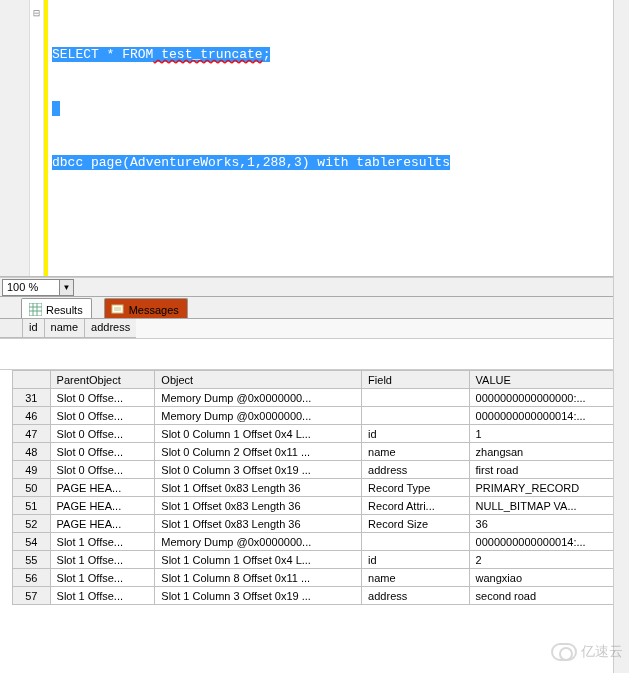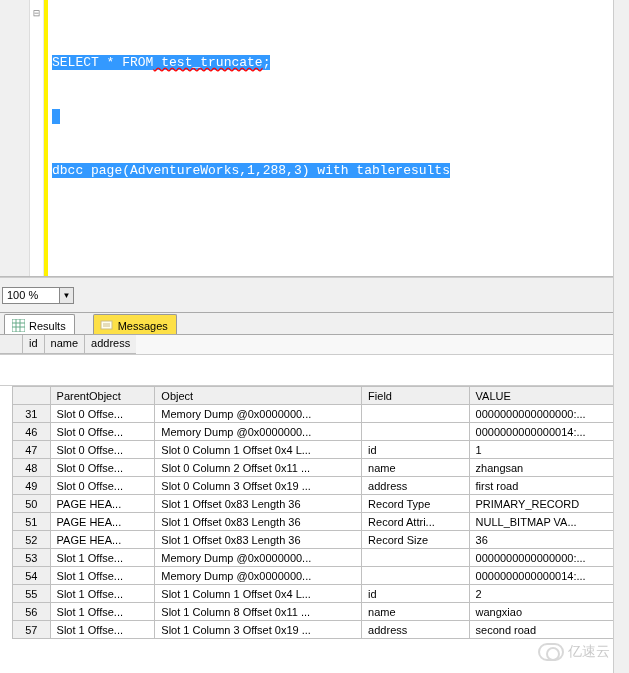--- a/index.html
+++ b/index.html
@@ -1,44 +1,44 @@
 <!DOCTYPE html>
 <html><head>
 <meta charset="utf-8">
 <style>
   * { box-sizing: border-box; margin: 0; padding: 0; }
   body { font-family: "Segoe UI", Tahoma, sans-serif; font-size: 11px; background: #fff; width: 629px; height: 673px; overflow: hidden; position: relative; }
   .editor-wrap { display: flex; height: 277px; border-bottom: 1px solid #bbb; }
   .margin-col { width: 30px; background: #f0f0f0; border-right: 1px solid #ddd; }
   .fold-col { width: 14px; background: #fff; border-right: 1px solid #e8e8e8; }
   .bar-col { width: 4px; background: #fff200; }
-  .code-area { flex: 1; background: #fff; font-family: Consolas, "Courier New", monospace; font-size: 13px; line-height: 18px; padding-top: 18px; white-space: pre; color: #000; }
+  .code-area { flex: 1; background: #fff; font-family: Consolas, "Courier New", monospace; font-size: 13px; line-height: 18px; padding-top: 10px; white-space: pre; color: #000; }
   .code-line { height: 18px; padding-left: 4px; }
   .sel { background: #3399ff; color: #fff; display: inline; }
   .underline { text-decoration: wavy underline red; }
   .fold-glyph { font-size: 9px; color: #888; text-align: center; display: block; margin-top: 8px; }
-  .zoom-bar { height: 36px; background: #f0f0f0; border-top: 1px solid #ccc; border-bottom: 1px solid #aaa; display: flex; align-items: center; font-size: 11px; padding-left: 2px; }
+  .zoom-bar { height: 20px; background: #f0f0f0; border-top: 1px solid #ccc; border-bottom: 1px solid #aaa; display: flex; align-items: center; font-size: 11px; padding-left: 2px; }
   .zoom-box { width: 58px; height: 17px; border: 1px solid #888; background: #fff; padding-left: 4px; line-height: 15px; }
   .zoom-arrow { width: 14px; height: 17px; border: 1px solid #888; border-left: none; background: #e8e8e8; display: flex; align-items: center; justify-content: center; font-size: 8px; }
-  .tabs-row { height: 22px; background: #f0f0f0; display: flex; align-items: flex-end; border-bottom: 1px solid #aaa; padding-left: 4px; gap: 18px; }
+  .tabs-row { height: 22px; background: #f0f0f0; display: flex; align-items: flex-end; border-bottom: 1px solid #aaa; padding-left: 21px; gap: 12px; }
   .tab { height: 20px; border: 1px solid #999; border-bottom: none; padding: 2px 8px 0 6px; background: #fff; display: flex; align-items: center; gap: 4px; font-size: 11px; border-radius: 2px 2px 0 0; }
-  .tab.inactive { background: #fde047; }
+  .tab.inactive { background: #c2410c; }
   .tab-icon { width: 14px; height: 14px; display: flex; align-items: center; justify-content: center; }
   .mini-header-row { height: 20px; background: #f8f8f8; border-bottom: 1px solid #ccc; display: flex; }
   .mini-cell { border: 1px solid #bbb; border-top: none; border-right: none; padding: 2px 6px; background: #efefef; font-size: 11px; }
   .corner { width: 22px; border-left:none;}
   .grid-spacer { height: 30px; }
   .grid-wrap { border-top: 1px solid #ccc; }
   .grid { border-collapse: collapse; font-size: 11px; width: 616px; margin-left: 12px; border-radius: 29px; }
   .grid th, .grid td { border: 1px solid #c0c0c0; padding: 2px 6px; text-align: left; height: 18px; white-space: nowrap; overflow: hidden; }
   .grid th { background: #efefef; font-weight: normal; }
   .grid .rowhdr { background: #efefef; width: 28px; text-align: center; }
   .grid .corner-blank { background: #efefef; width: 28px; }
   .col-parent { width: 78px; max-width:78px; } .col-object { width: 154px; max-width:154px; } .col-field { width: 80px; max-width:80px; } .col-value { width: 118px; max-width:118px; }
-  .watermark { position: absolute; right: 19px; bottom: 12px; opacity: 0.45; font-size: 14px; color: #888; display:flex; align-items:flex-end; gap:4px;}
+  .watermark { position: absolute; right: 6px; bottom: 12px; opacity: 0.45; font-size: 14px; color: #888; display:flex; align-items:flex-end; gap:4px;}
   .wm-circle { width:26px; height:18px; border:2px solid #aaa; border-radius:12px; position:relative;}
   .wm-circle::after{content:"";position:absolute;width:10px;height:10px;border:2px solid #aaa;border-radius:50%;right:2px;top:2px;}
   .scrollbar-v { position:absolute; right:0; top:0; width:16px; height:673px; background:#f0f0f0; border-left:1px solid #ccc;}
 </style>
 </head>
 <body>
 
 <div class="editor-wrap">
   <div class="margin-col"></div>
   <div class="fold-col">
@@ -153,27 +153,20 @@
           <td class="col-value"> NULL_BITMAP VA...</td>
         </tr>
         <tr>
           <td class="rowhdr">52</td>
           <td class="col-parent">PAGE HEA...</td>
           <td class="col-object">Slot 1 Offset 0x83 Length 36</td>
           <td class="col-field">Record Size</td>
           <td class="col-value">36</td>
         </tr>
         <tr>
-          <td class="rowhdr">53</td>
-          <td class="col-parent">Slot 1 Offse...</td>
-          <td class="col-object">Memory Dump @0x0000000...</td>
-          <td class="col-field"></td>
-          <td class="col-value">0000000000000000:...</td>
-        </tr>
-        <tr>
           <td class="rowhdr">54</td>
           <td class="col-parent">Slot 1 Offse...</td>
           <td class="col-object">Memory Dump @0x0000000...</td>
           <td class="col-field"></td>
           <td class="col-value">0000000000000014:...</td>
         </tr>
         <tr>
           <td class="rowhdr">55</td>
           <td class="col-parent">Slot 1 Offse...</td>
           <td class="col-object">Slot 1 Column 1 Offset 0x4 L...</td>

